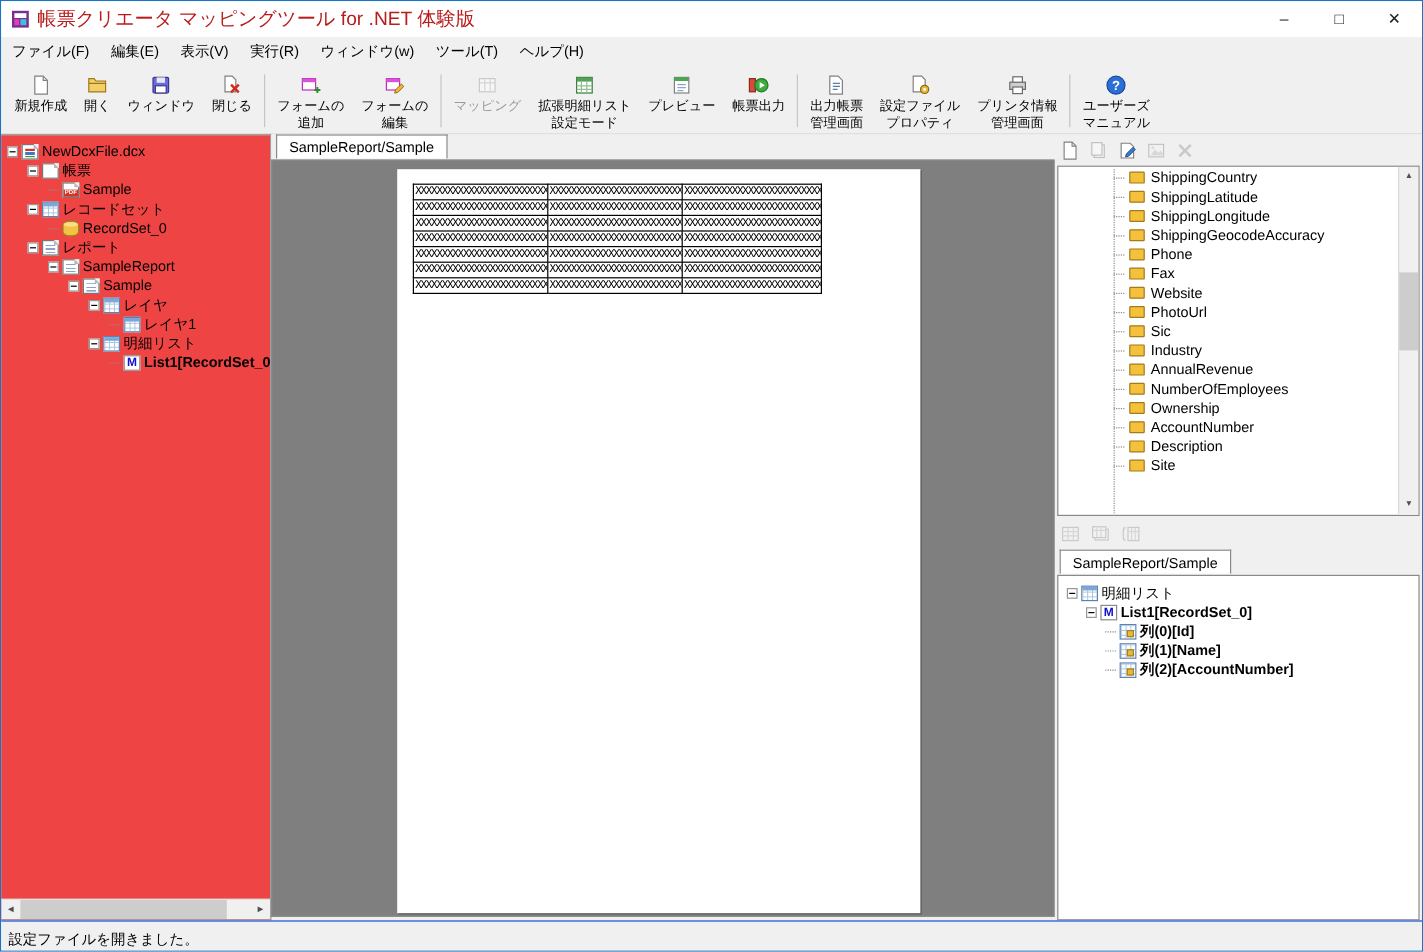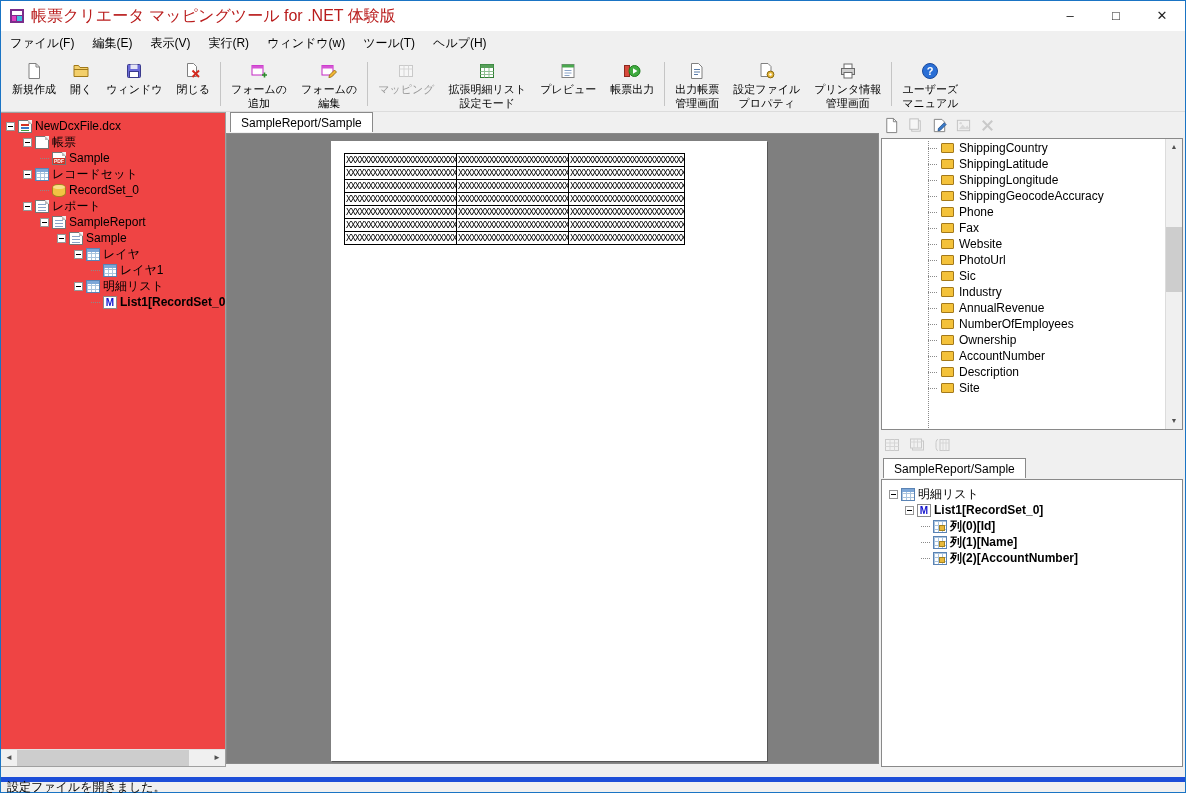--- a/index.html
+++ b/index.html
@@ -88,21 +88,21 @@
   .vscroll{position:absolute;top:0;right:0;bottom:0;width:16px;background:#f0f0f0;border-left:1px solid #dcdcdc;}
   .vup{position:absolute;top:0;left:0;right:0;height:16px;line-height:16px;text-align:center;font-size:7px;color:#505050;}
   .vdown{position:absolute;bottom:0;left:0;right:0;height:16px;line-height:16px;text-align:center;font-size:7px;color:#505050;}
   .vthumb{position:absolute;left:0;right:0;top:88px;height:65px;background:#cdcdcd;}
   .rp-toolbar2{position:absolute;left:4px;top:320px;height:26px;display:flex;align-items:center;gap:7px;}
   .rp-toolbar2 .micon{width:18px;height:18px;}
   .rp-tabbar{position:absolute;left:0;right:0;top:346px;height:21px;}
   .map-box{position:absolute;top:367px;left:2px;right:2px;bottom:0;background:#fff;border:1px solid #898989;box-sizing:border-box;overflow:hidden;padding-top:6px;}
 
   
-  .statusbar{position:absolute;left:0;right:0;bottom:0;height:15px;background:#f0f0f0;border-top:5px solid #1d4ed8;display:flex;align-items:center;padding-left:6px;box-sizing:border-box;}
+  .statusbar{position:absolute;left:0;right:0;bottom:0;height:25px;background:#f0f0f0;border-top:1px solid #1d4ed8;display:flex;align-items:flex-end;padding-left:6px;box-sizing:border-box;}
 </style>
 </head>
 <body>
 
 <div class="window">
 
   <div class="titlebar">
     <span class="app-icon">
       <svg width="16" height="16" viewBox="0 0 16 16">
           <rect x="1" y="1" width="14" height="14" fill="#7b2d8b"></rect>

